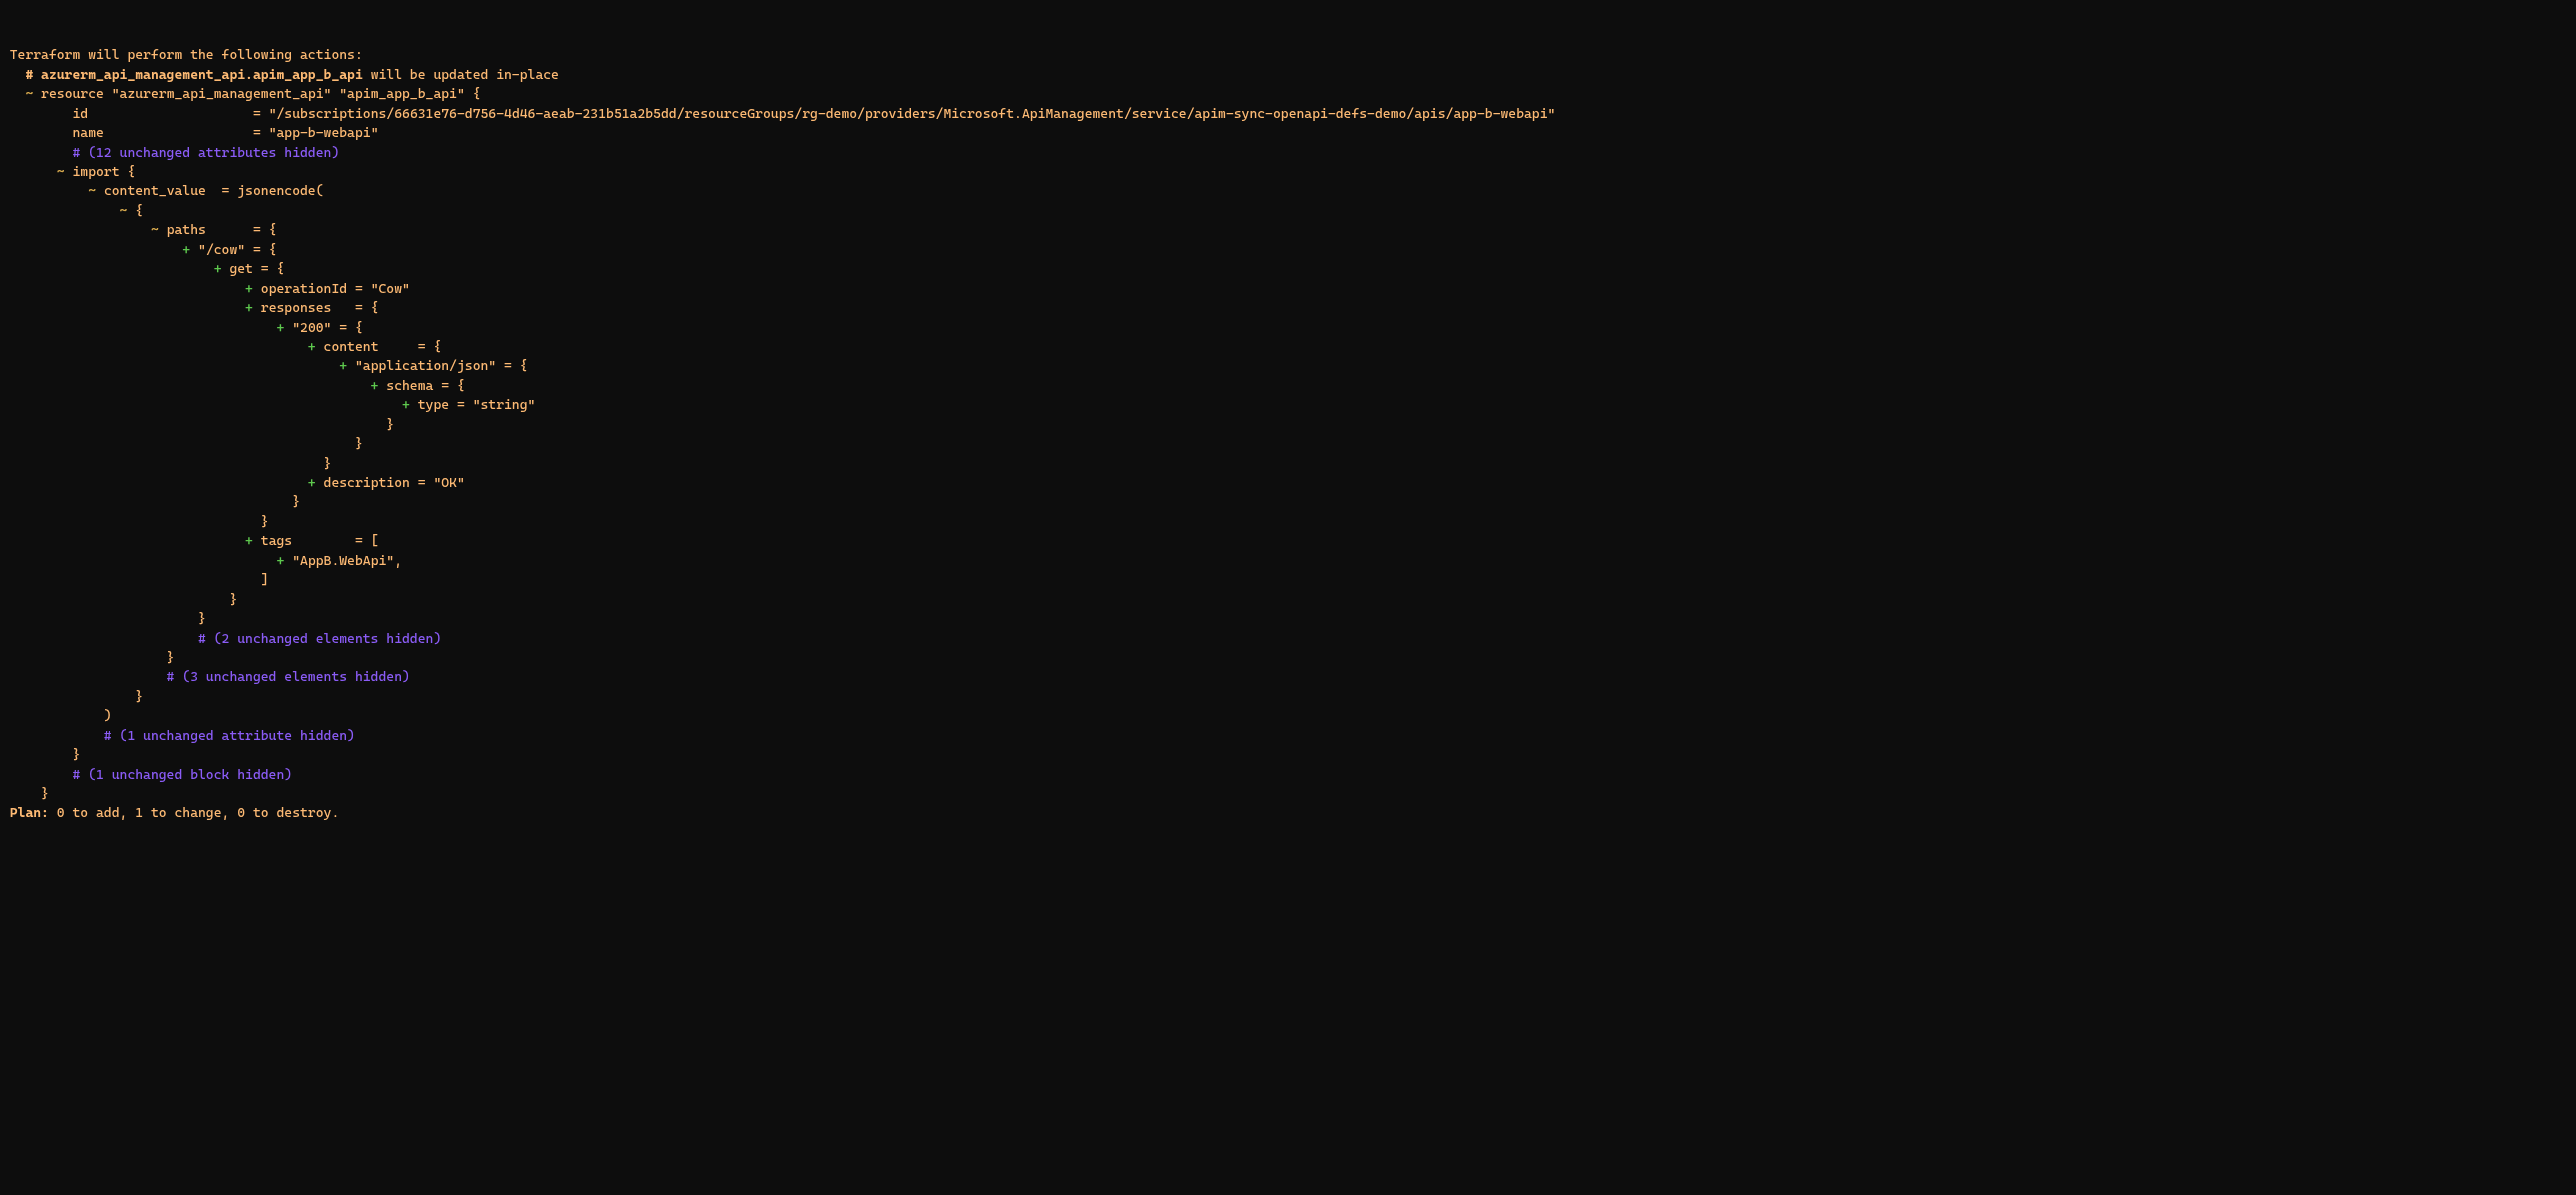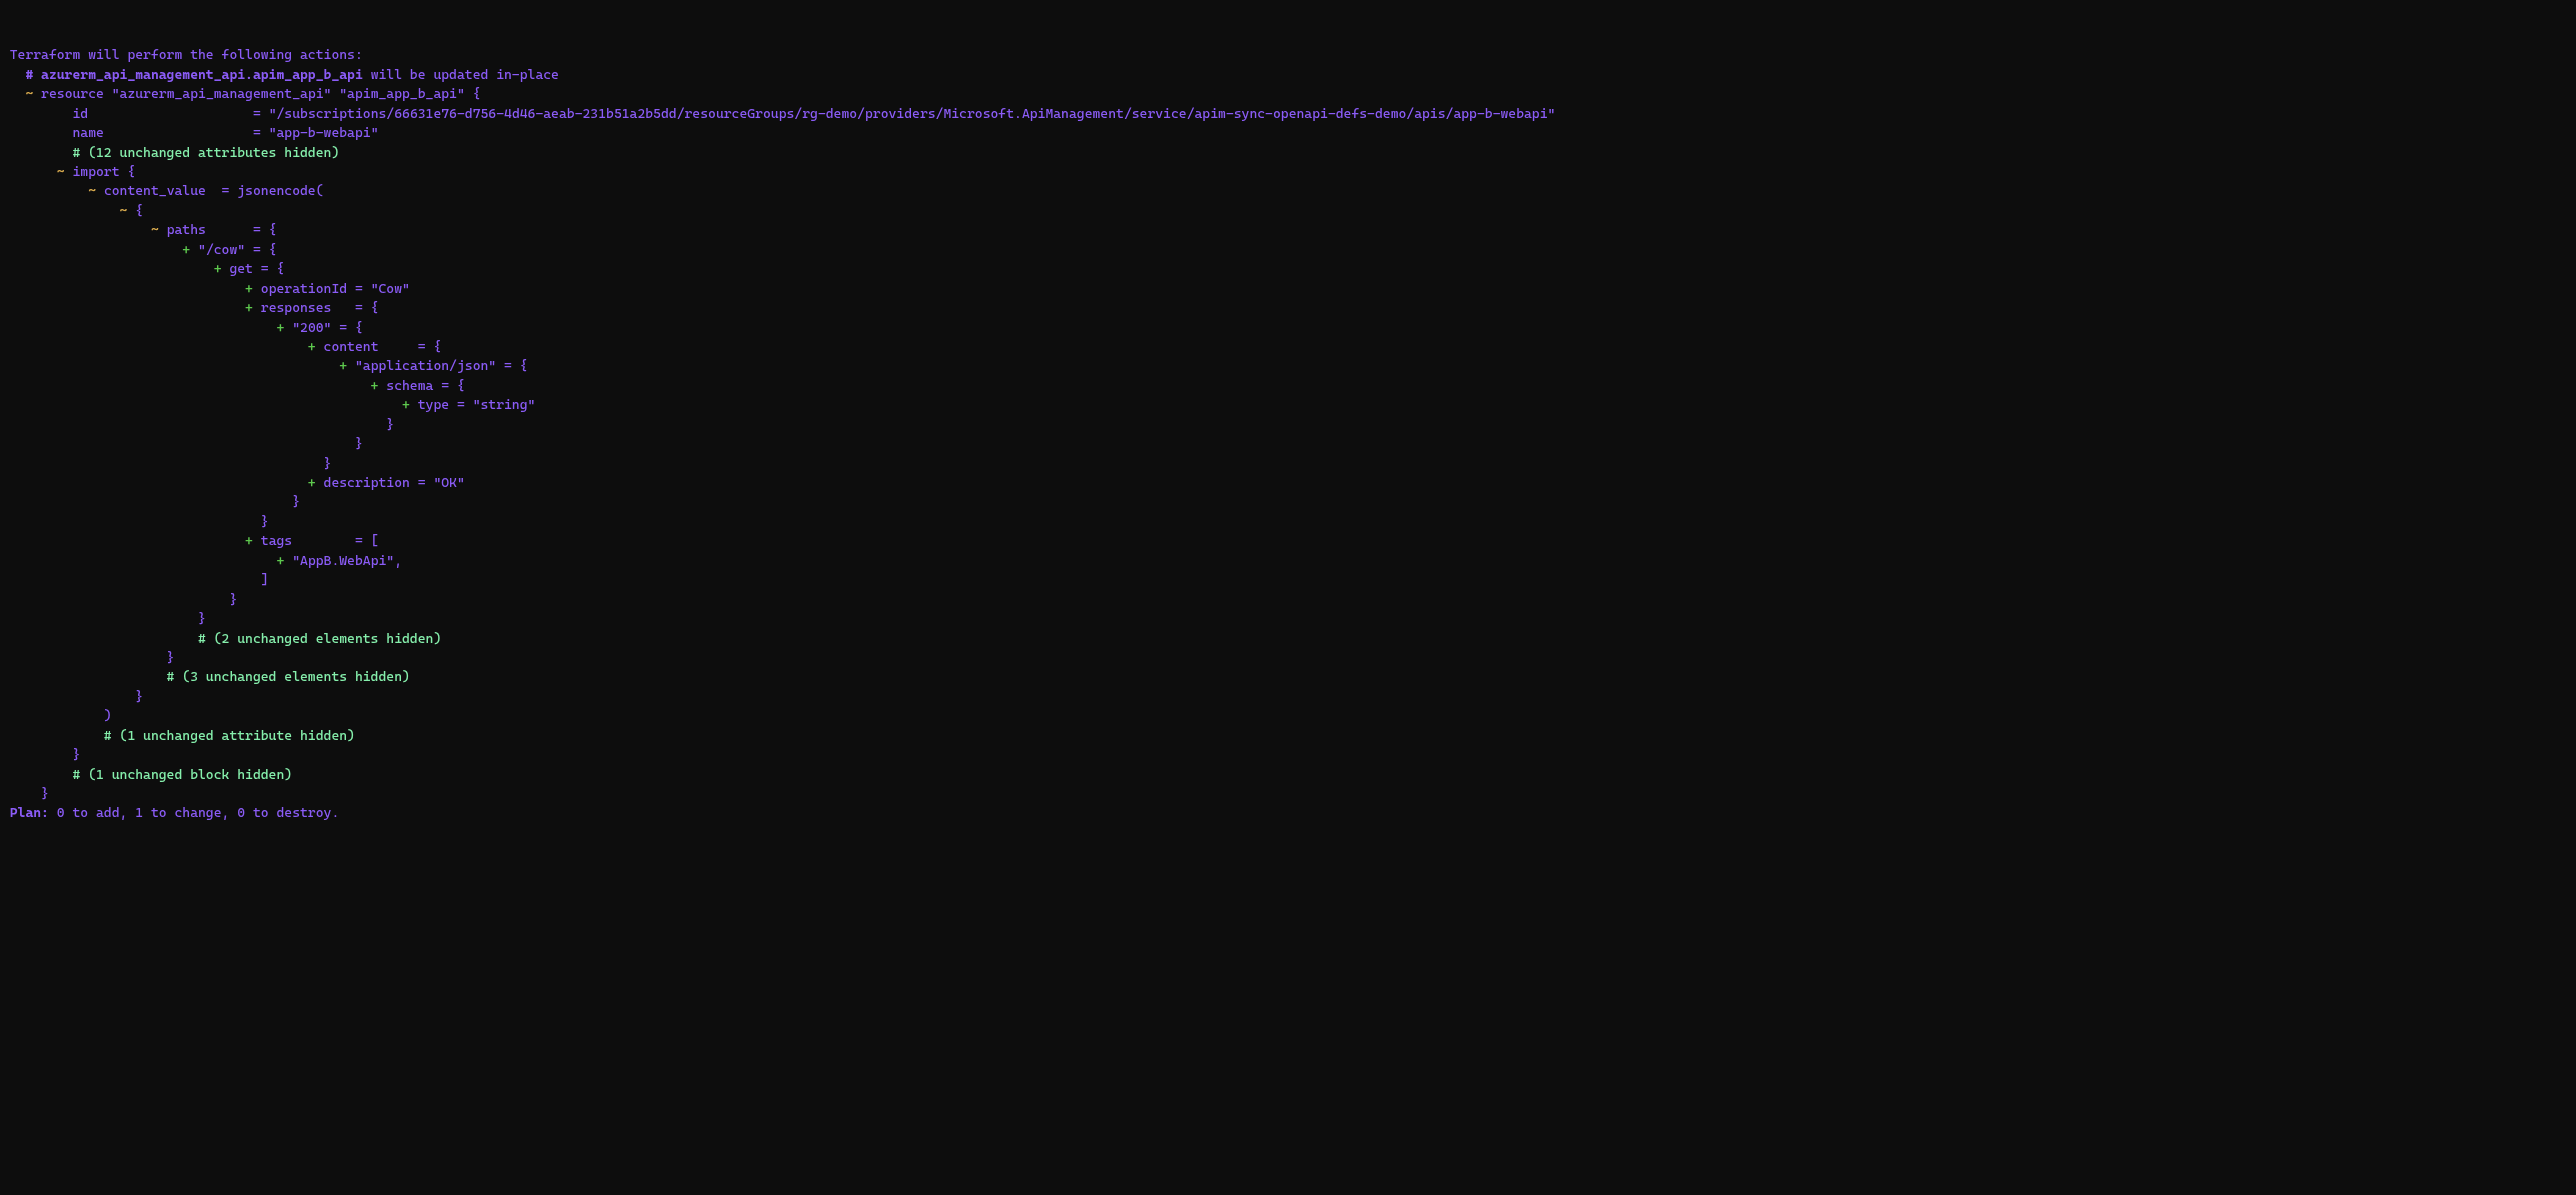--- a/index.html
+++ b/index.html
@@ -6,23 +6,23 @@
     background: #0d0d0d;
     color: #e8e8e8;
     font-family: 'Cascadia Code', 'Consolas', 'Menlo', 'Monaco', monospace;
     font-size: 13.4px;
     line-height: 1.45;
     margin: 0;
     padding: 6.5px 9.7px;
     white-space: pre;
     font-variant-ligatures: none;
   }
-  .white { color: #8b5cf6; }
+  .white { color: #fdba74; }
   .bold  { font-weight: 700; }
-  .dim   { color: #86efac; }
+  .dim   { color: #8b5cf6; }
   .tilde { color: #d5a84d; }   
   .plus  { color: #5ec94e; }
   .line { display: block; }
 </style>
 </head>
 <body>
 
 <div id="out"><span class="line"><span class="white">Terraform will perform the following actions:</span></span><span class="line"></span><span class="line">  <span class="white bold"># azurerm_api_management_api.apim_app_b_api</span><span class="white"> will be updated in-place</span></span><span class="line">  <span class="tilde">~</span> <span class="white">resource "azurerm_api_management_api" "apim_app_b_api" {</span></span><span class="line">        <span class="white">id</span>                     <span class="white">= </span><span class="white">"/subscriptions/66631e76-d756-4d46-aeab-231b51a2b5dd/resourceGroups/rg-demo/providers/Microsoft.ApiManagement/service/apim-sync-openapi-defs-demo/apis/app-b-webapi"</span></span><span class="line">        <span class="white">name</span>                   <span class="white">= </span><span class="white">"app-b-webapi"</span></span><span class="line">        <span class="dim"># (12 unchanged attributes hidden)</span></span><span class="line"></span><span class="line">      <span class="tilde">~</span> <span class="white">import {</span></span><span class="line">          <span class="tilde">~</span> <span class="white">content_value  = jsonencode(</span></span><span class="line">              <span class="tilde">~</span> <span class="white">{</span></span><span class="line">                  <span class="tilde">~</span> <span class="white">paths      = {</span></span><span class="line">                      <span class="plus">+</span> <span class="white">"/cow" = {</span></span><span class="line">                          <span class="plus">+</span> <span class="white">get = {</span></span><span class="line">                              <span class="plus">+</span> <span class="white">operationId = "Cow"</span></span><span class="line">                              <span class="plus">+</span> <span class="white">responses   = {</span></span><span class="line">                                  <span class="plus">+</span> <span class="white">"200" = {</span></span><span class="line">                                      <span class="plus">+</span> <span class="white">content     = {</span></span><span class="line">                                          <span class="plus">+</span> <span class="white">"application/json" = {</span></span><span class="line">                                              <span class="plus">+</span> <span class="white">schema = {</span></span><span class="line">                                                  <span class="plus">+</span> <span class="white">type = "string"</span></span><span class="line">                                                <span class="white">}</span></span><span class="line">                                            <span class="white">}</span></span><span class="line">                                        <span class="white">}</span></span><span class="line">                                      <span class="plus">+</span> <span class="white">description = "OK"</span></span><span class="line">                                    <span class="white">}</span></span><span class="line">                                <span class="white">}</span></span><span class="line">                              <span class="plus">+</span> <span class="white">tags        = [</span></span><span class="line">                                  <span class="plus">+</span> <span class="white">"AppB.WebApi",</span></span><span class="line">                                <span class="white">]</span></span><span class="line">                            <span class="white">}</span></span><span class="line">                        <span class="white">}</span></span><span class="line">                        <span class="dim"># (2 unchanged elements hidden)</span></span><span class="line">                    <span class="white">}</span></span><span class="line">                    <span class="dim"># (3 unchanged elements hidden)</span></span><span class="line">                <span class="white">}</span></span><span class="line">            <span class="white">)</span></span><span class="line">            <span class="dim"># (1 unchanged attribute hidden)</span></span><span class="line">        <span class="white">}</span></span><span class="line"></span><span class="line">        <span class="dim"># (1 unchanged block hidden)</span></span><span class="line">    <span class="white">}</span></span><span class="line"></span><span class="line"><span class="white bold">Plan:</span><span class="white"> 0 to add, 1 to change, 0 to destroy.</span></span></div>
 
 

